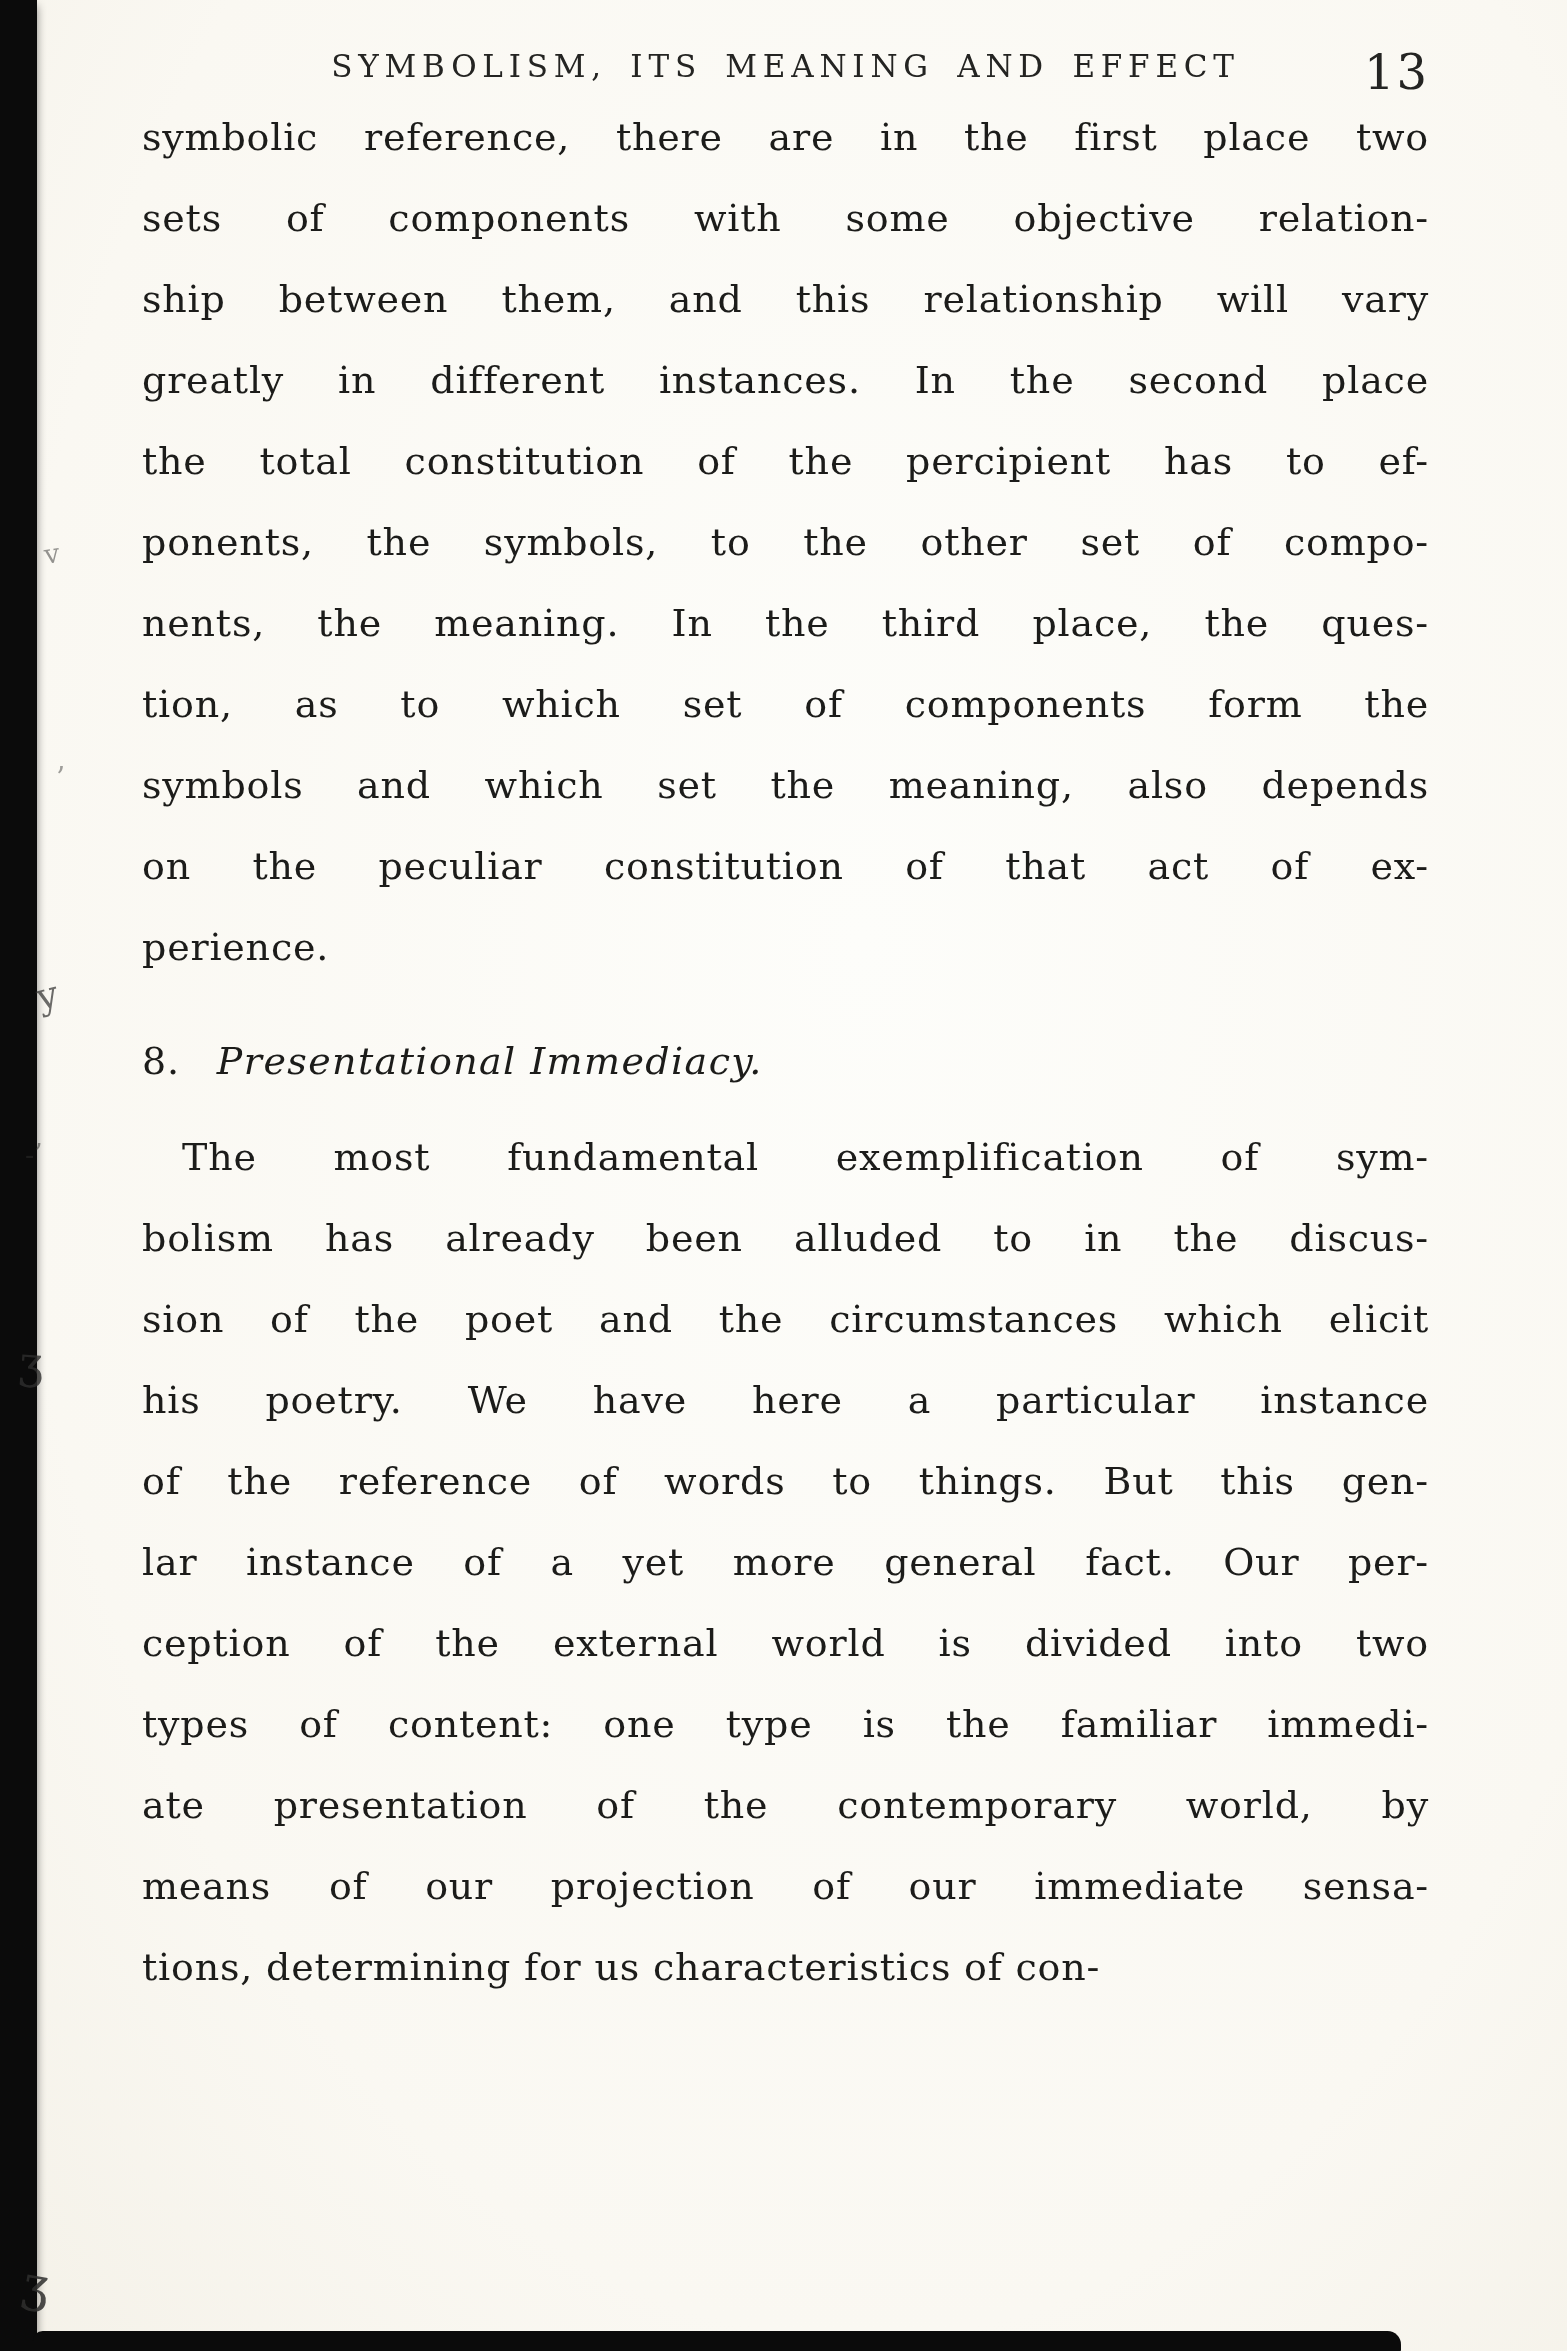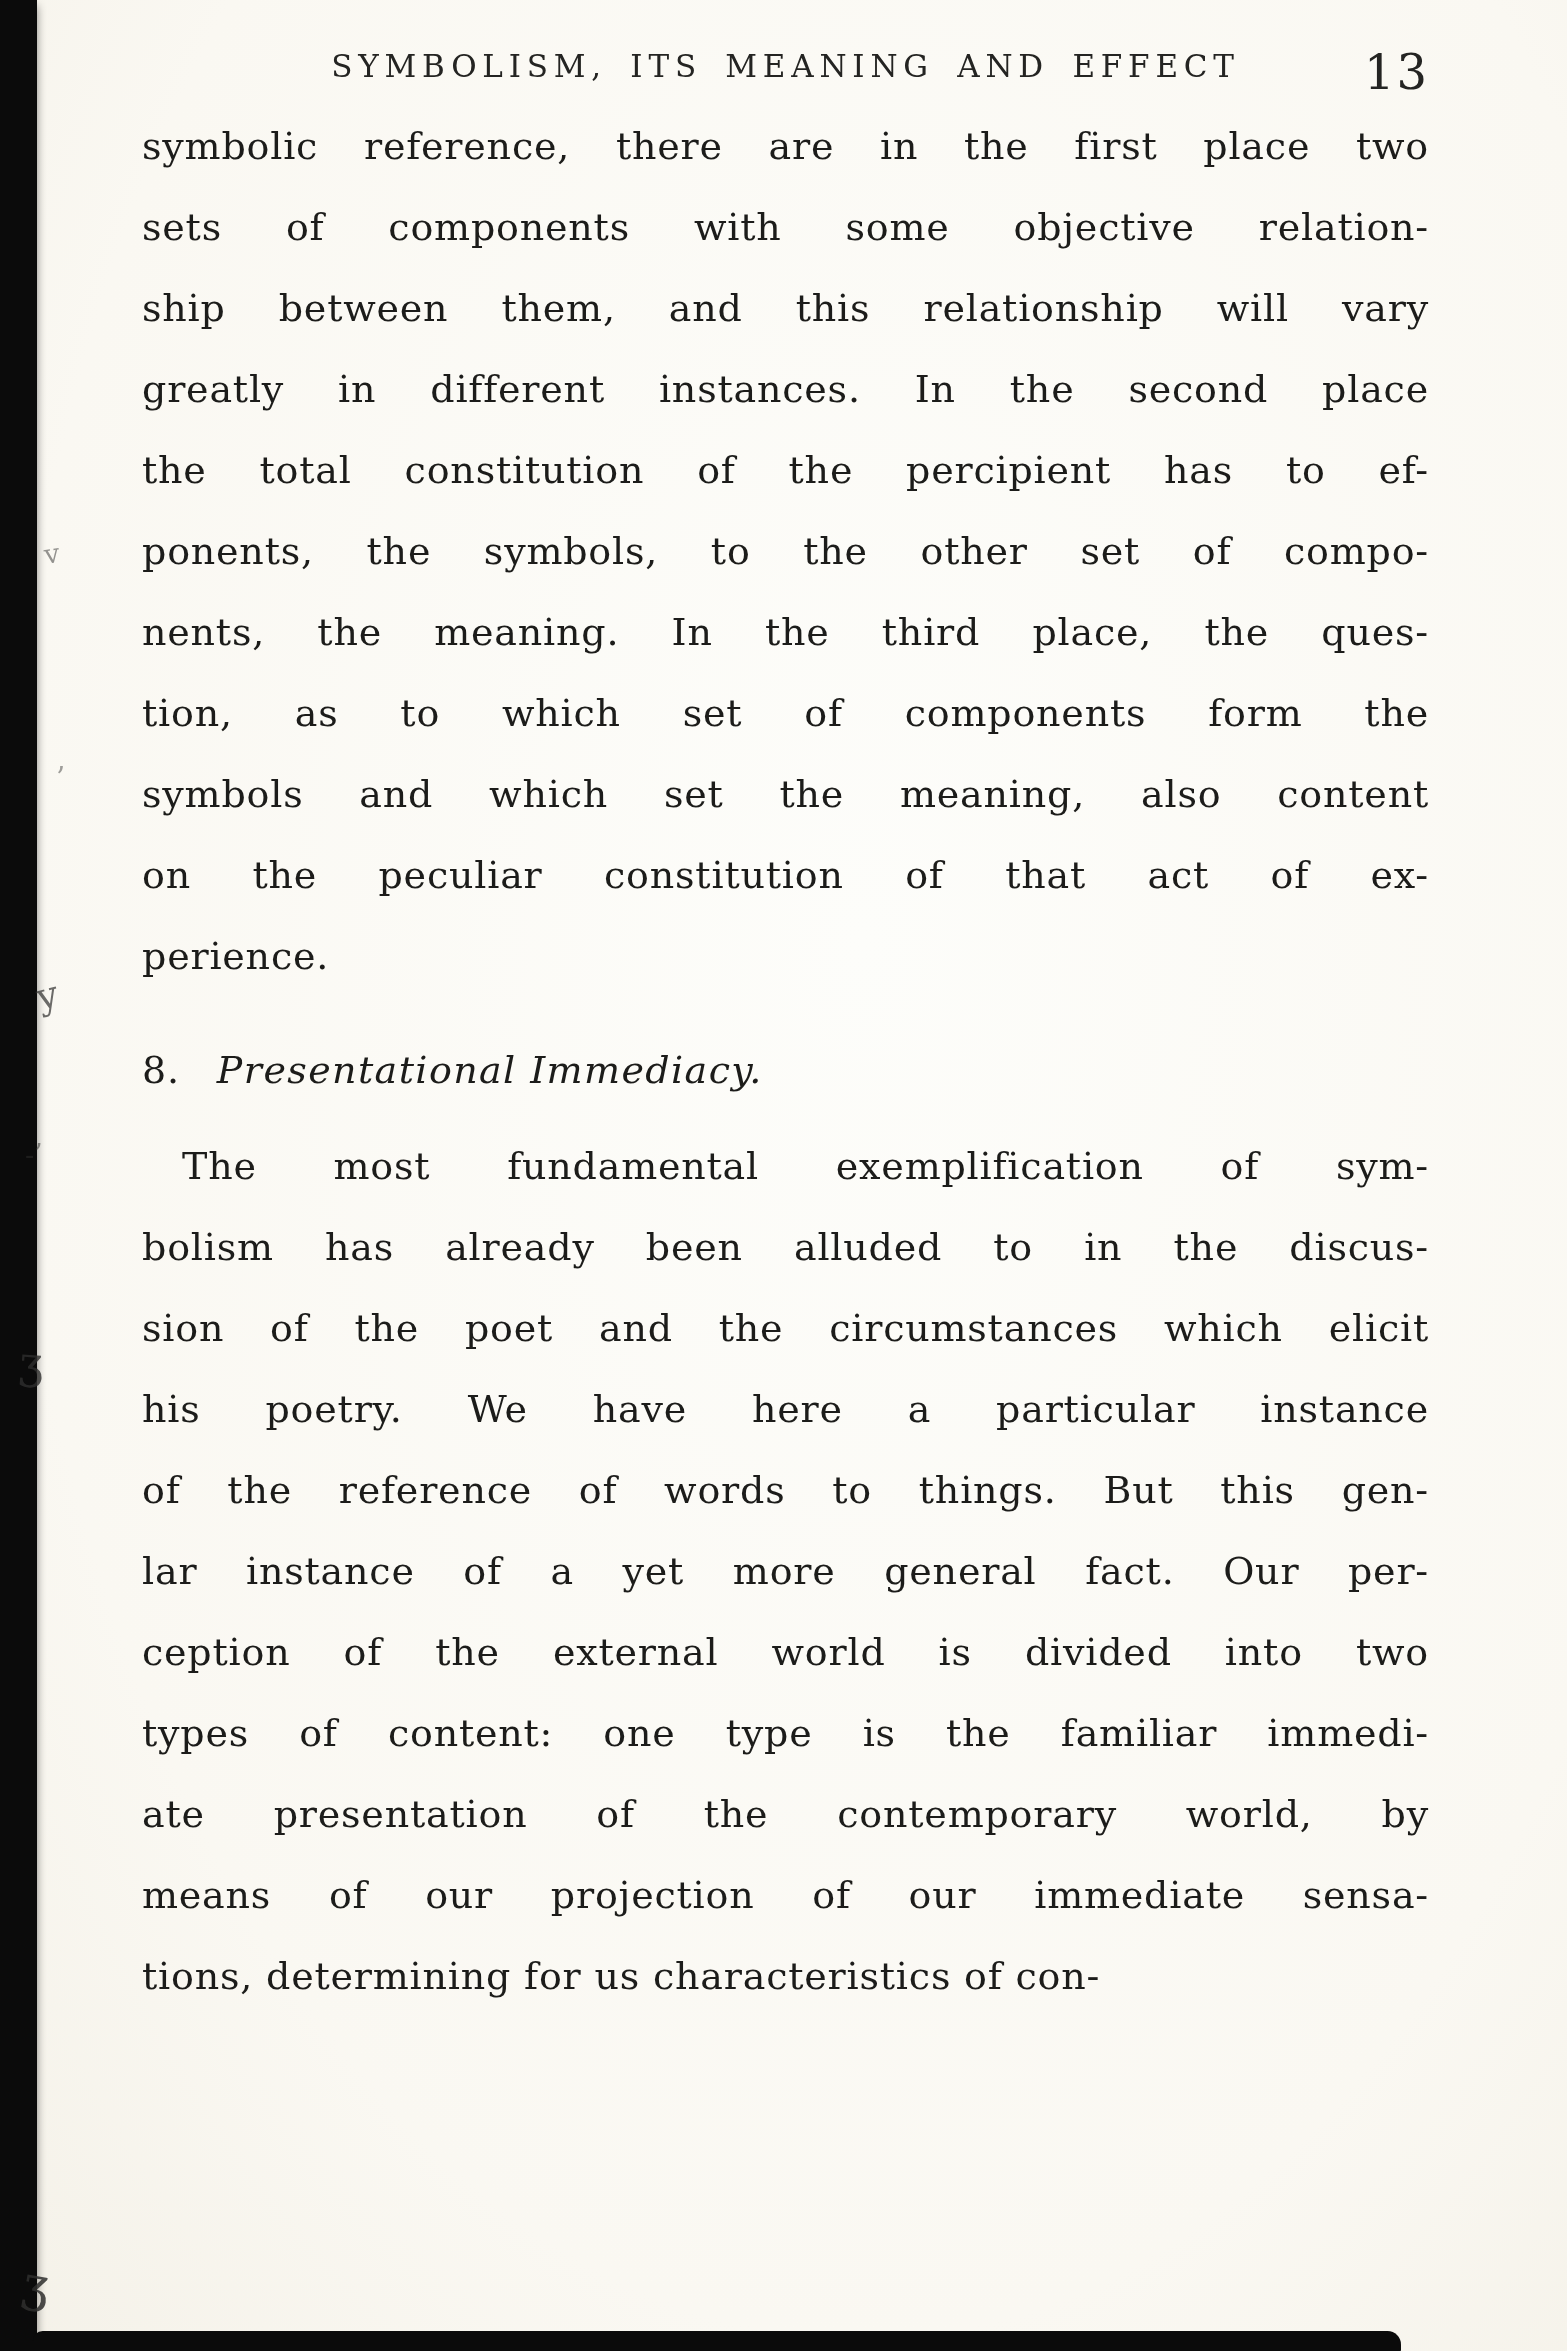--- a/index.html
+++ b/index.html
@@ -51,21 +51,21 @@
   .margin-mark:nth-of-type(6) { left: 23px; top: 2256px; font-size: 48px; opacity: .85; transform: rotate(10deg); }
 
   .content {
     position: absolute;
     left: 142px; top: 48px;
     width: 1287px;
   }
   .running-head {
     position: relative;
     height: 44px;
-    margin-bottom: 14px;
+    margin-bottom: 5px;
   }
   .head-title {
     display: block;
     text-align: center;
     font-size: 31px;
     letter-spacing: 5.8px;
     word-spacing: 7.7px;
     color: #242422;
   }
   .page-num {
@@ -144,21 +144,21 @@
 
         <div class="line">the total constitution of the percipient has to ef-</div>
 
 
         <div class="line">ponents, the symbols, to the other set of compo-</div>
 
         <div class="line">nents, the meaning. In the third place, the ques-</div>
 
         <div class="line">tion, as to which set of components form the</div>
 
-        <div class="line">symbols and which set the meaning, also content</div>
+        <div class="line">symbols and which set the meaning, also depends</div>
 
         <div class="line">on the peculiar constitution of that act of ex-</div>
 
         <div class="line">perience.</div>
       </div>
 
     <div class="section-heading">
       <span class="section-num">8.</span><span class="section-title">Presentational Immediacy.</span>
     </div>
 

